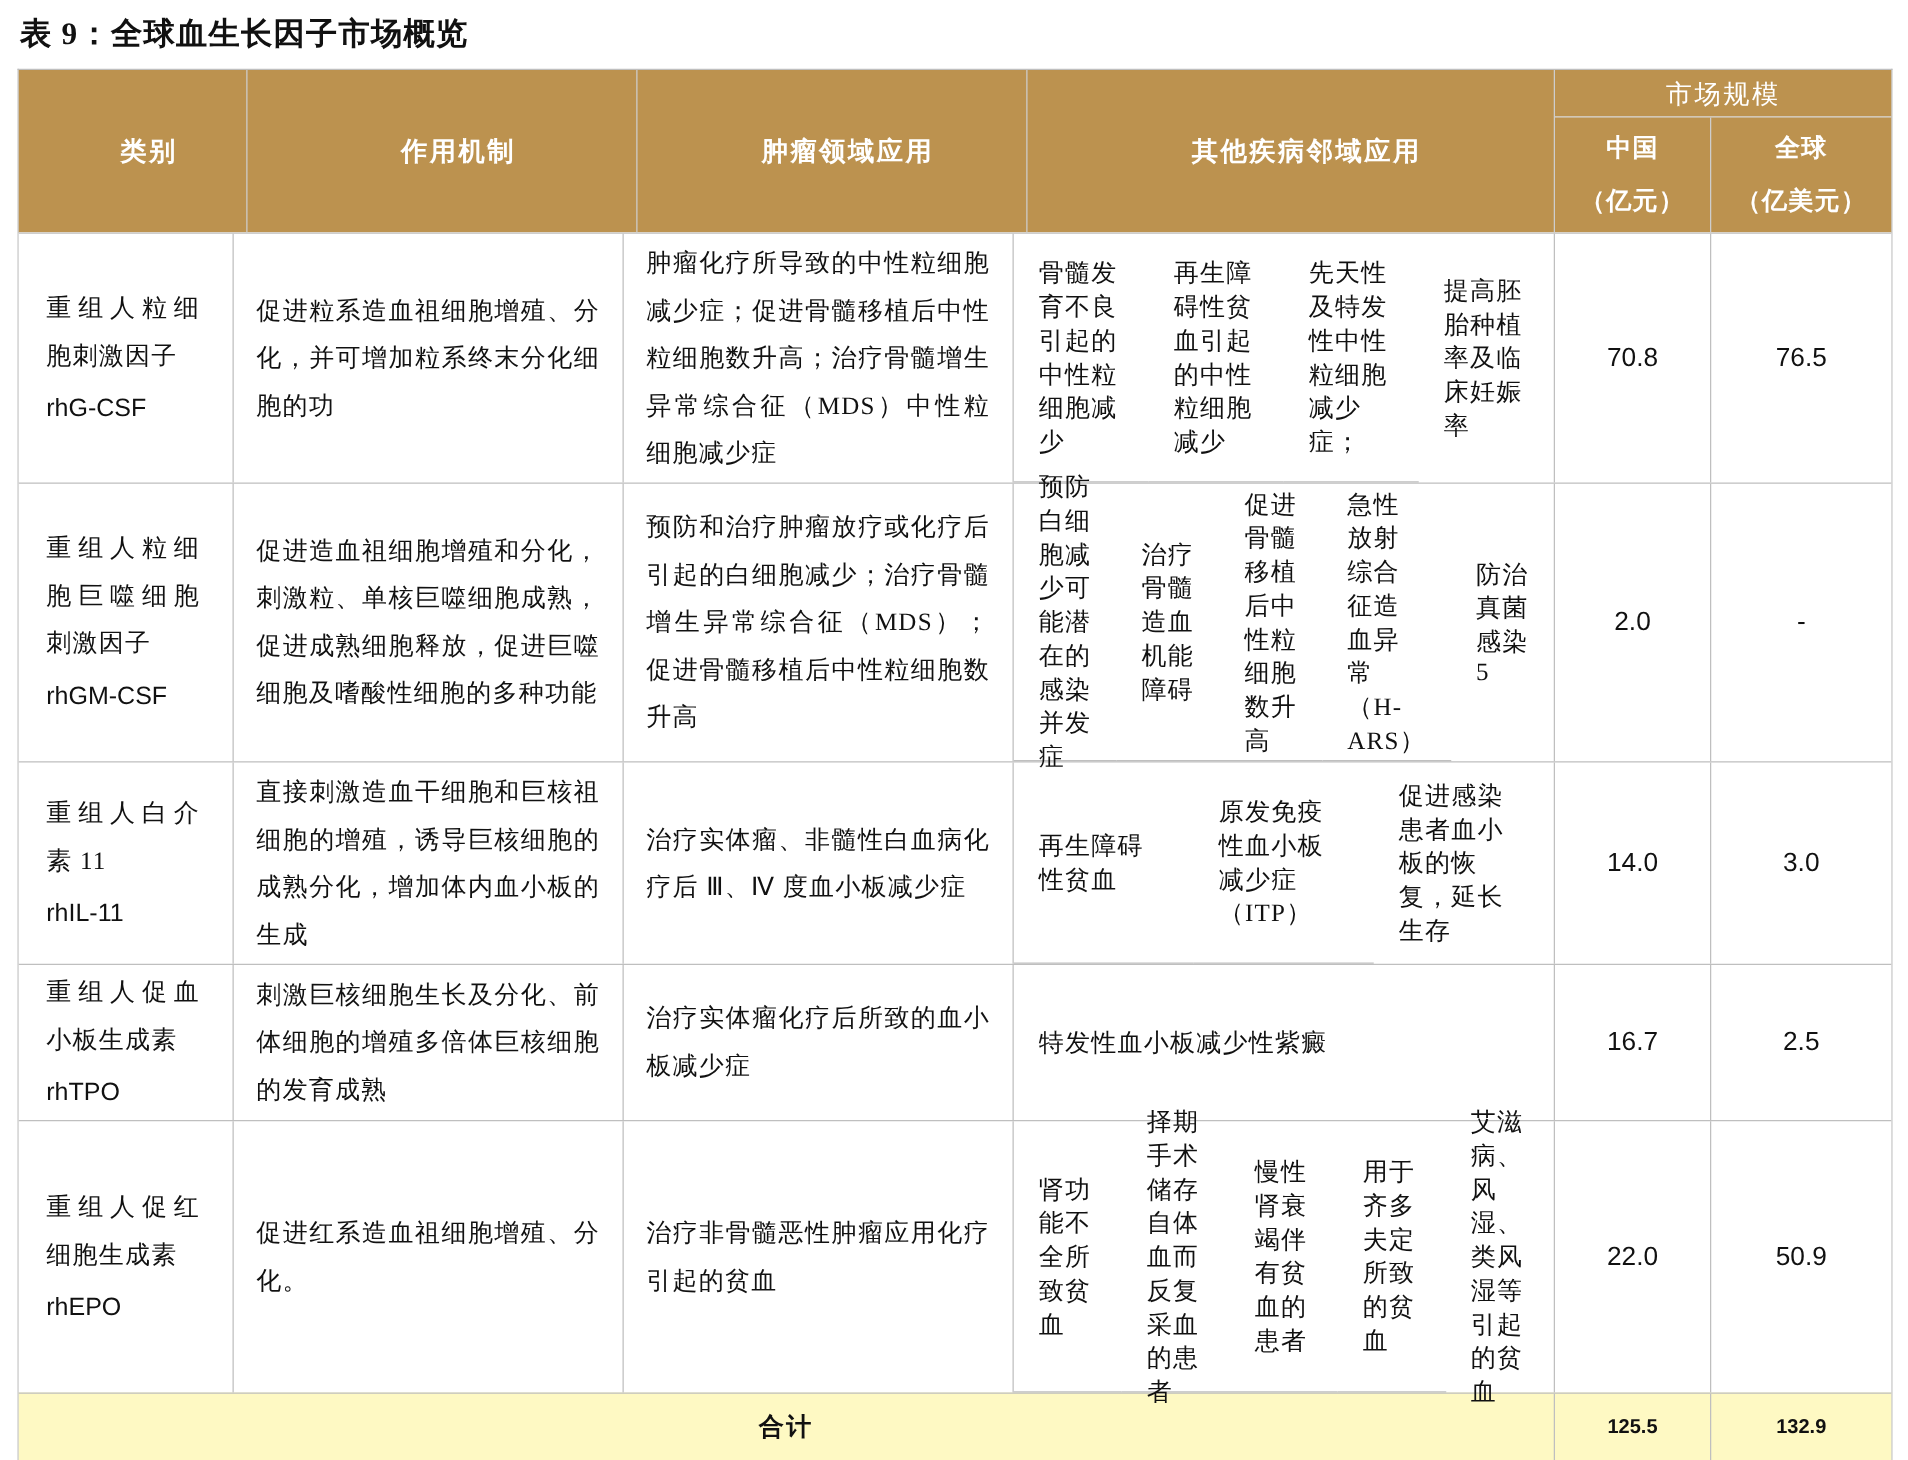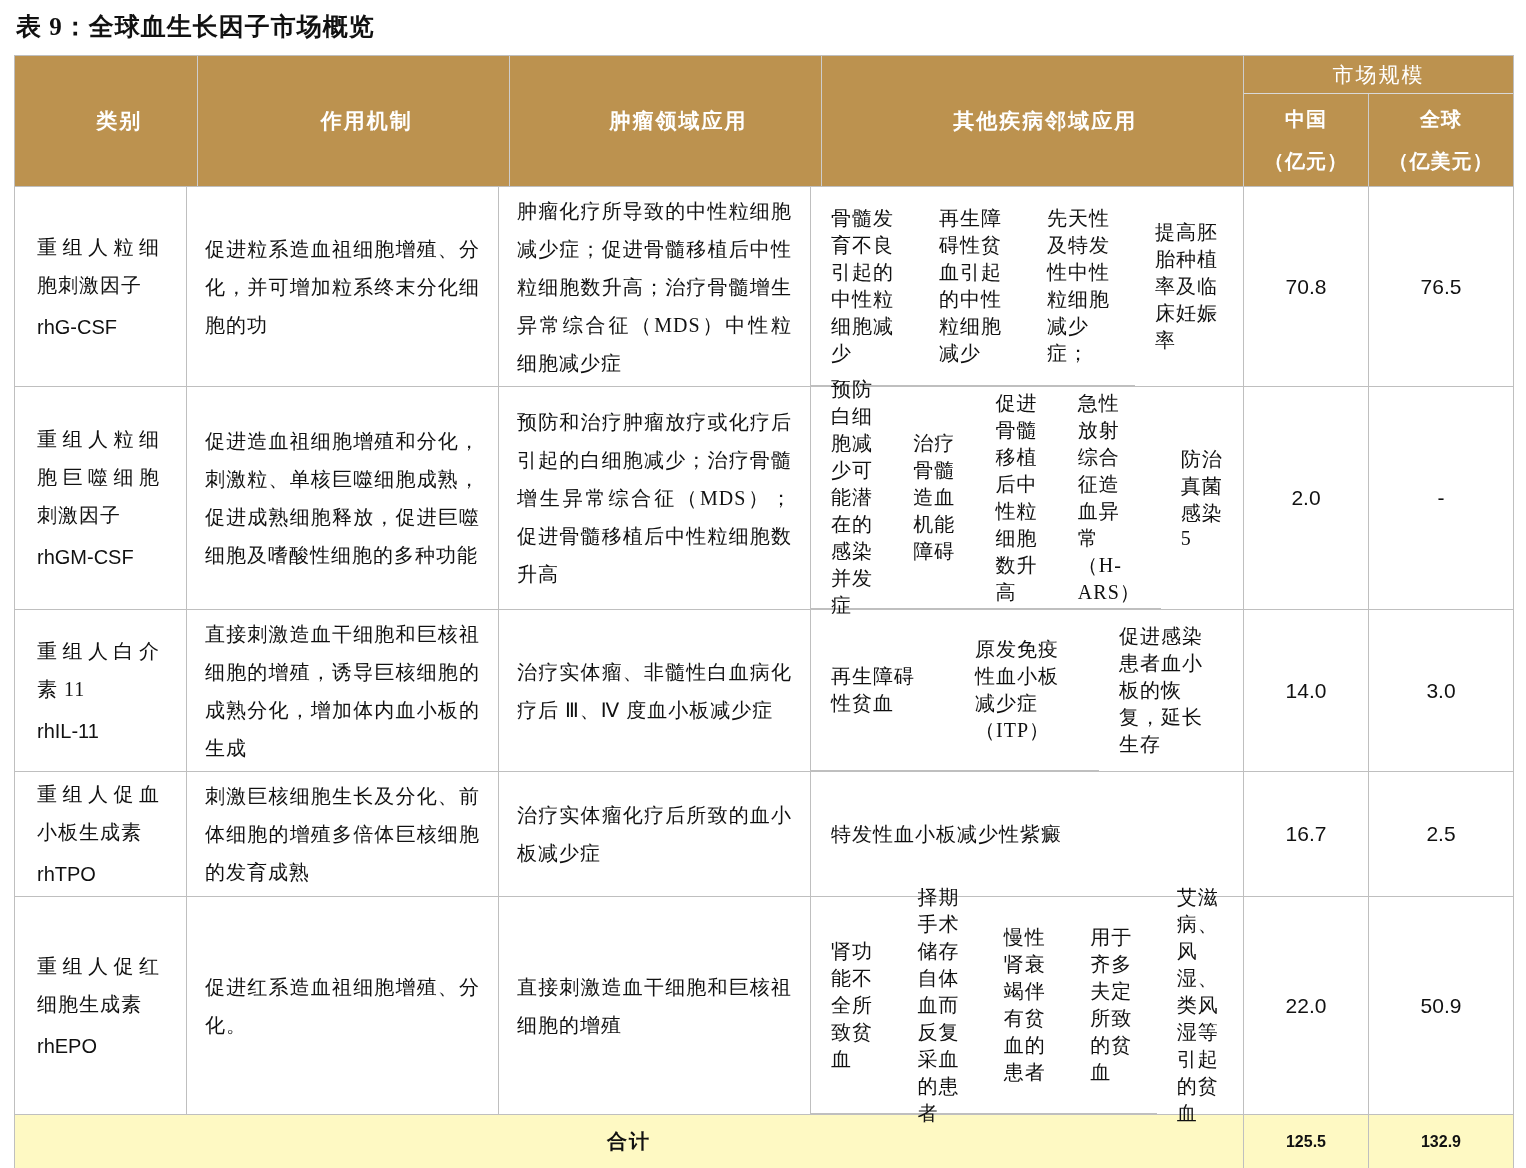--- a/index.html
+++ b/index.html
@@ -206,21 +206,21 @@
 
   <div class="drow h-r5">
     <div class="cell cat c1">
       <div class="cat-name">重组人促红细胞生成素</div>
       <div class="cat-code">rhEPO</div>
     </div>
     <div class="cell para c2">
         <p>促进红系造血祖细胞增殖、分化。</p>
       </div>
     <div class="cell para c3">
-        <p>直接刺激造血干细胞和巨核祖细胞的增殖</p>
+        <p>治疗非骨髓恶性肿瘤应用化疗引起的贫血</p>
       </div>
     <div class="cell others c4">
       <div class="sub">肾功能不全所致贫血</div>
       <div class="sub">择期手术储存自体血而反复采血的患者</div>
       <div class="sub">慢性肾衰竭伴有贫血的患者</div>
       <div class="sub">用于齐多夫定所致的贫血</div>
       <div class="sub">艾滋病、风湿、类风湿等引起的贫血</div>
     </div>
     <div class="cell num c5">22.0</div>
     <div class="cell num c6">50.9</div>

